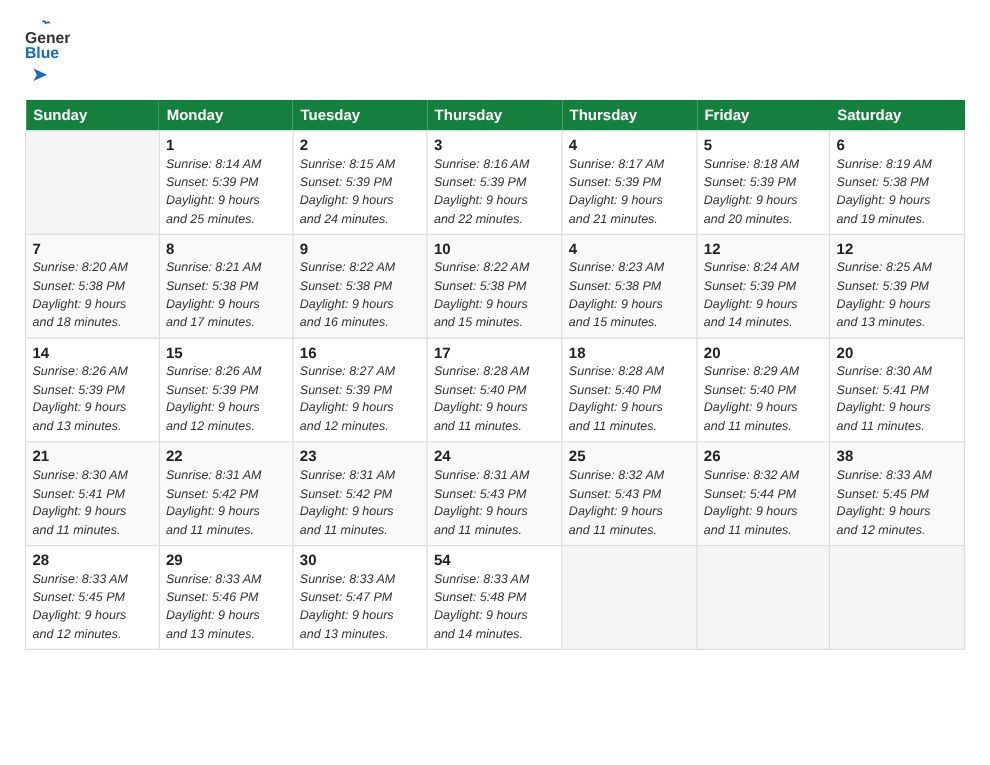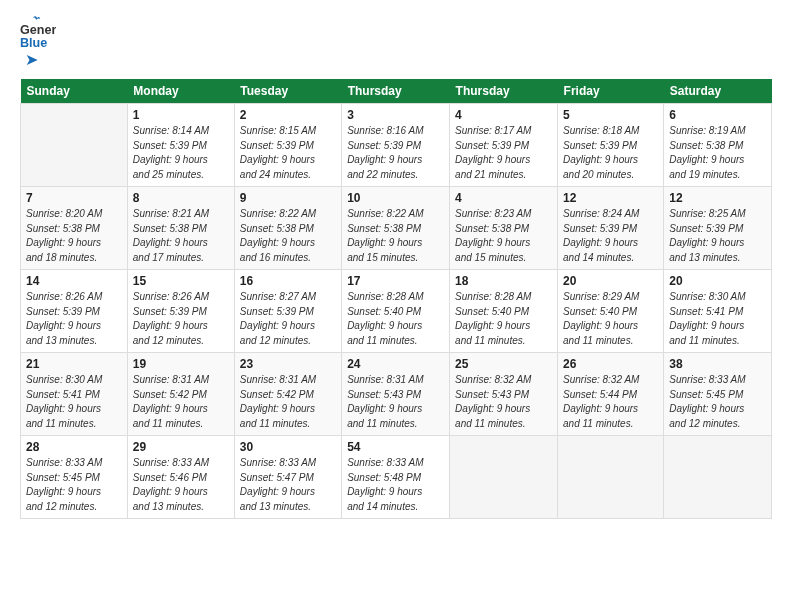--- a/index.html
+++ b/index.html
@@ -215,21 +215,21 @@
             <span class="day-num">20</span>
             <div class="day-info">Sunrise: 8:30 AM<br>Sunset: 5:41 PM<br>Daylight: 9 hours<br>and 11 minutes.</div>
           </td>
         </tr>
         <tr>
           <td>
             <span class="day-num">21</span>
             <div class="day-info">Sunrise: 8:30 AM<br>Sunset: 5:41 PM<br>Daylight: 9 hours<br>and 11 minutes.</div>
           </td>
           <td>
-            <span class="day-num">19</span>
+            <span class="day-num">22</span>
             <div class="day-info">Sunrise: 8:31 AM<br>Sunset: 5:42 PM<br>Daylight: 9 hours<br>and 11 minutes.</div>
           </td>
           <td>
             <span class="day-num">23</span>
             <div class="day-info">Sunrise: 8:31 AM<br>Sunset: 5:42 PM<br>Daylight: 9 hours<br>and 11 minutes.</div>
           </td>
           <td>
             <span class="day-num">24</span>
             <div class="day-info">Sunrise: 8:31 AM<br>Sunset: 5:43 PM<br>Daylight: 9 hours<br>and 11 minutes.</div>
           </td>

